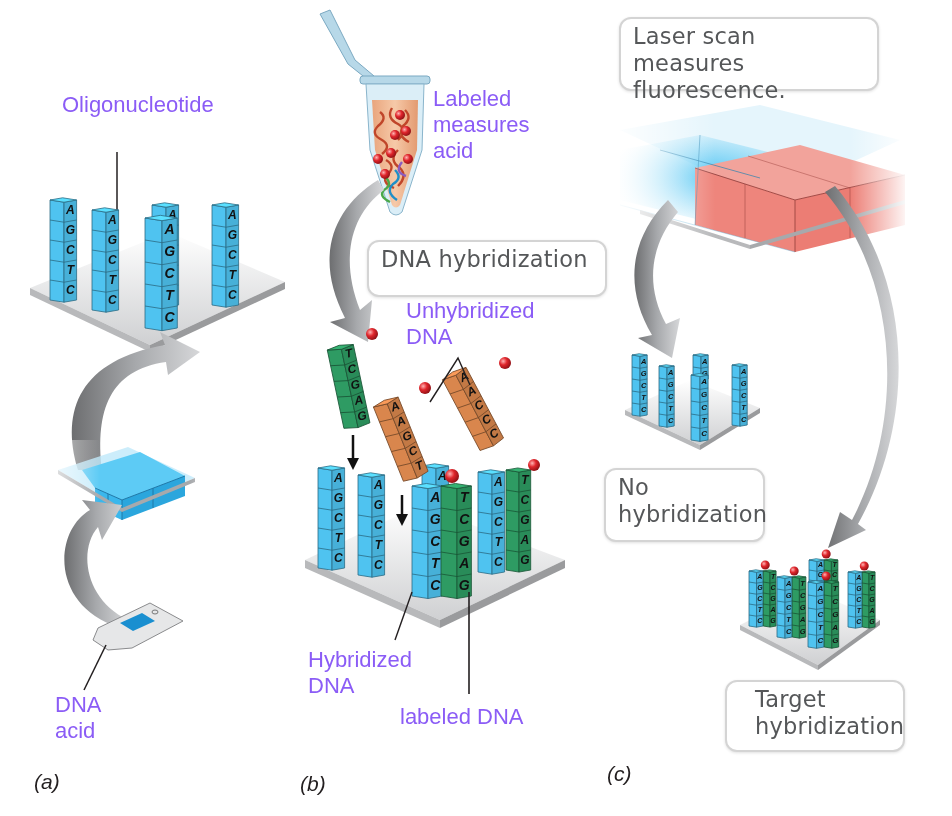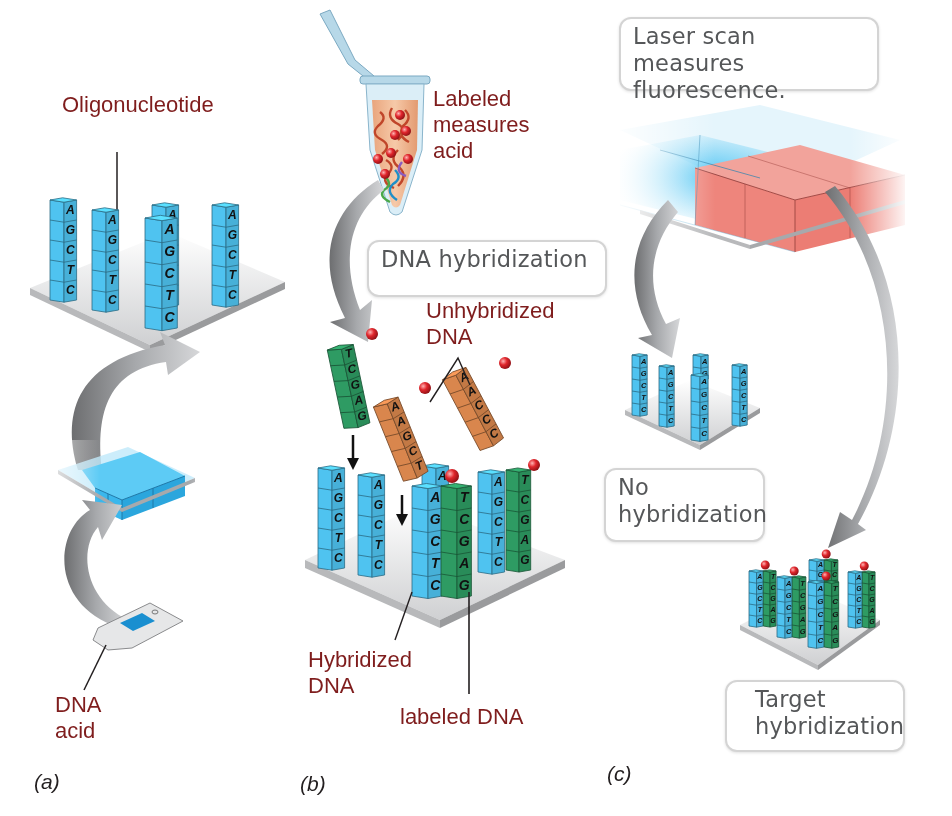--- a/index.html
+++ b/index.html
@@ -1,18 +1,18 @@
 <!DOCTYPE html>
 <html><head>
 <meta charset="utf-8">
 <style>
   html, body { margin:0; padding:0; background:#ffffff; }
   body { width:952px; height:816px; position:relative; overflow:hidden; font-family:"Liberation Sans", sans-serif; }
   #art { position:absolute; left:0; top:0; }
-  .lbl { position:absolute; color:#7f1d1d; font-size:22px; line-height:26px; font-family:"Liberation Sans", sans-serif; }
+  .lbl { position:absolute; color:#8b5cf6; font-size:22px; line-height:26px; font-family:"Liberation Sans", sans-serif; }
   .panel-lbl { position:absolute; color:#231f20; font-size:21px; font-style:italic; font-family:"Liberation Sans", sans-serif; }
   .box { position:absolute; background:#fff; border:2px solid #d4d4d4; border-radius:12px; box-shadow:0 1px 3px rgba(0,0,0,0.12);
          color:#555759; font-size:22.5px; line-height:27px; padding:4px 10px 5px 12px; font-family:"DejaVu Sans", sans-serif; letter-spacing:0.2px; box-sizing:border-box; }
   .base { font-family:"Liberation Sans", sans-serif; font-weight:bold; font-style:italic; fill:#111; text-anchor:middle; }
 </style>
 </head>
 <body>
 
 <svg id="art" width="952" height="816" viewBox="0 0 952 816">
   <defs>
@@ -704,21 +704,21 @@
   <div>acid</div>
 </div>
 <div class="panel-lbl" style="left:34px;top:770px;">(a)</div>
 
 <div class="lbl" style="left:433px;top:86px;">
   <div>Labeled</div>
   <div>measures</div>
   <div>acid</div>
 </div>
 <div class="box" style="left:367px;top:240px;width:240px;height:57px;">DNA hybridization</div>
-<div class="lbl" style="left:426px;top:298px;">
+<div class="lbl" style="left:406px;top:298px;">
   <div>Unhybridized</div>
   <div style="padding-left:0;">DNA</div>
 </div>
 <div class="lbl" style="left:308px;top:647px;">
   <div>Hybridized</div>
   <div>DNA</div>
 </div>
 <div class="lbl" style="left:400px;top:704px;">
   <div>labeled DNA</div>
 </div>

